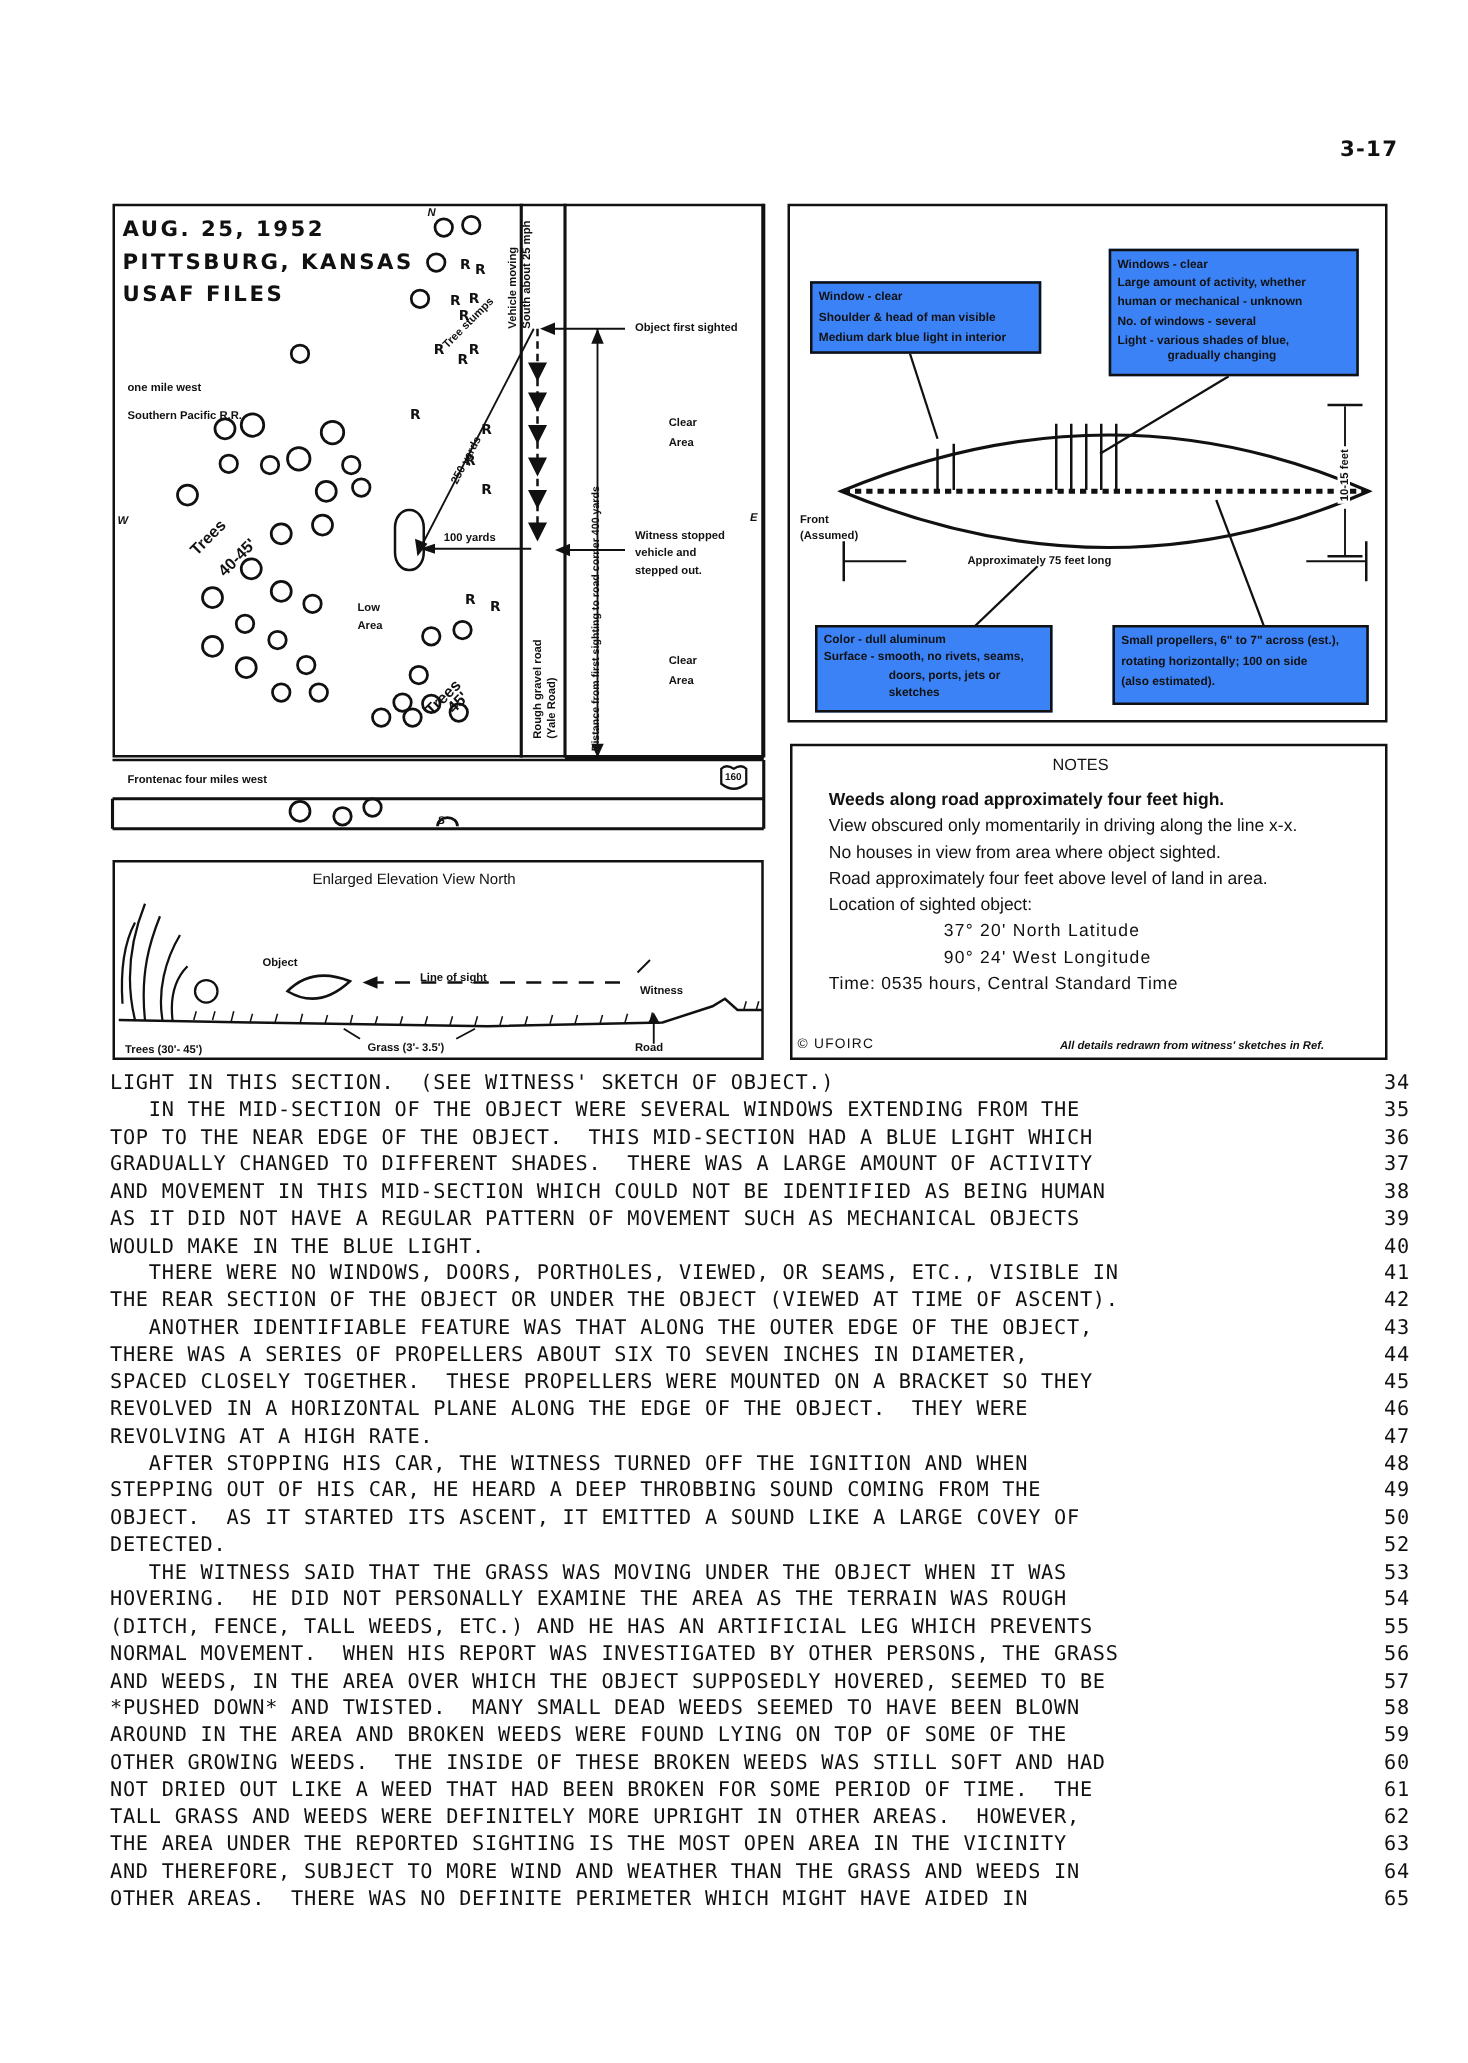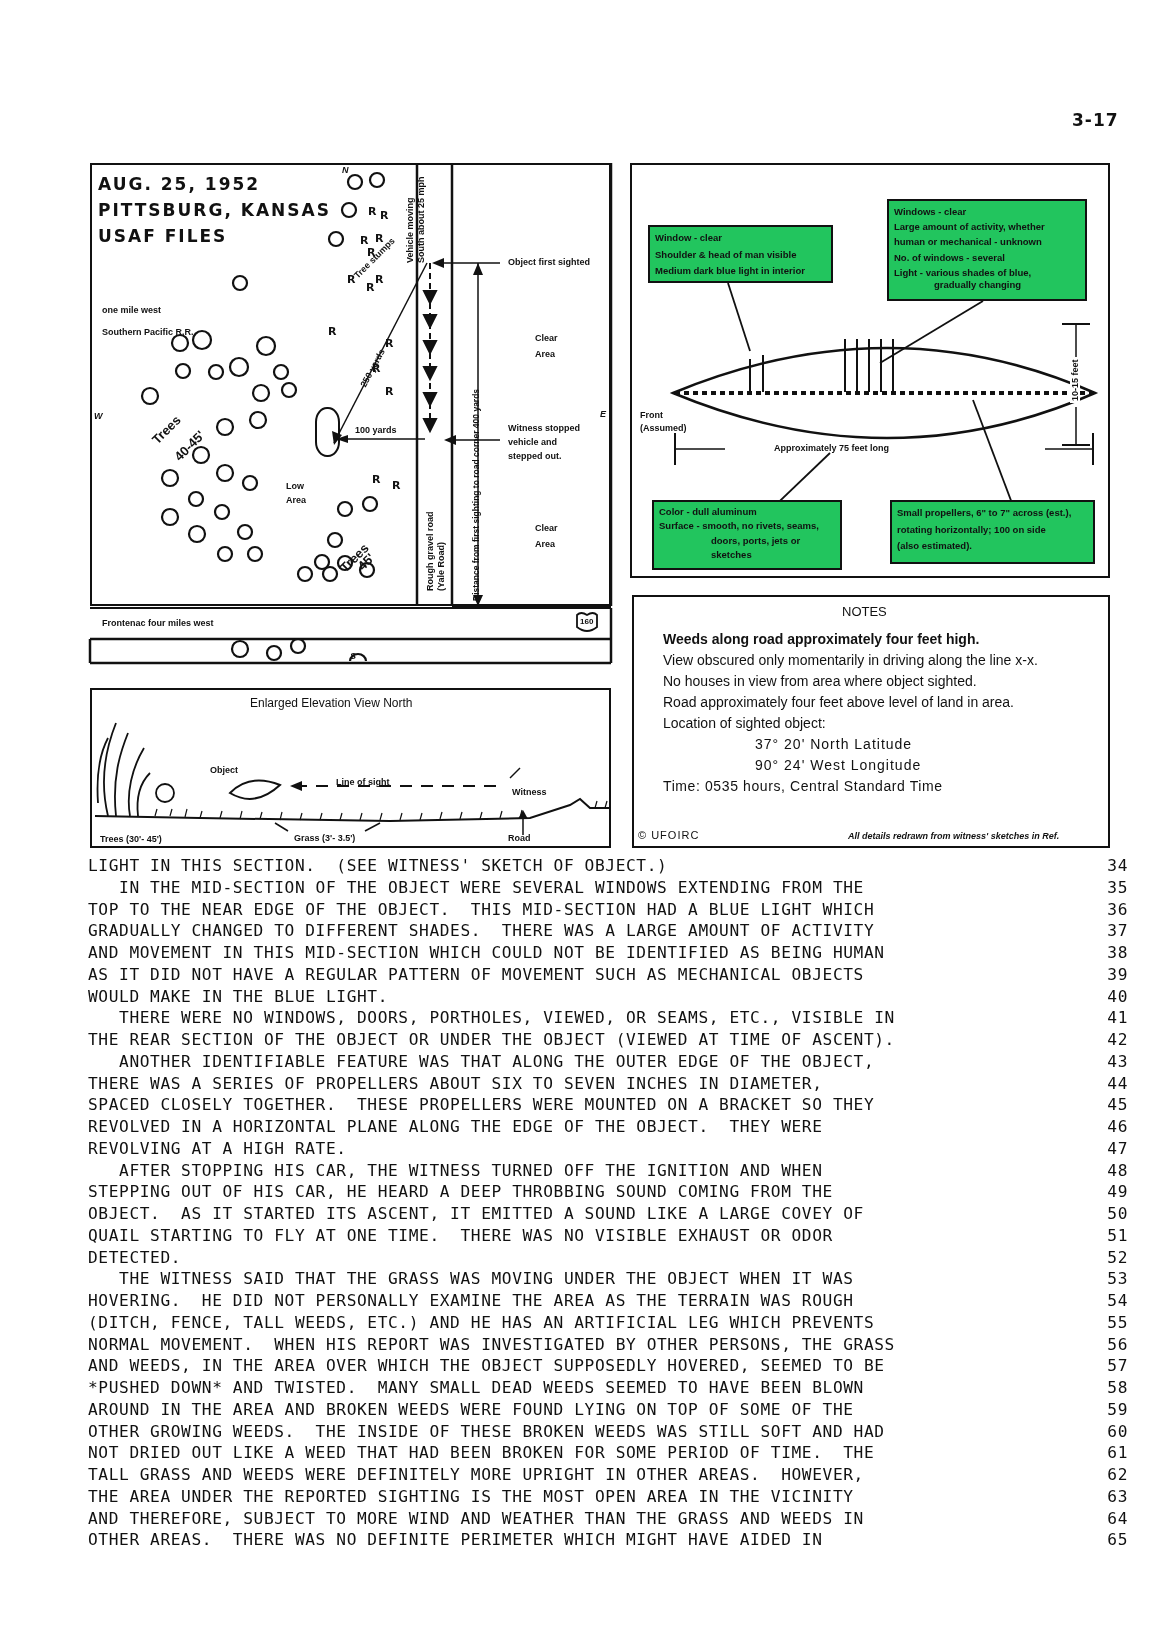--- a/index.html
+++ b/index.html
@@ -5,21 +5,21 @@
   html, body { margin: 0; padding: 0; background: #ffffff; }
   body { width: 1174px; height: 1650px; position: relative; overflow: hidden; font-family: "Liberation Sans", sans-serif; color: #111; }
   .abs { position: absolute; }
   .page-num { left: 1072px; top: 110px; font-family: "DejaVu Sans", sans-serif; font-weight: bold; font-size: 17px; letter-spacing: 1px; }
   .figure { left: 90px; top: 163px; width: 1020px; height: 685px; }
   .box { position: absolute; border: 2.5px solid #111; box-sizing: border-box; background: transparent; }
   .lbl { position: absolute; font-weight: bold; white-space: nowrap; line-height: 1.15; }
   .title-block .lbl { font-family: "DejaVu Sans", sans-serif; font-weight: bold; font-size: 17px; letter-spacing: 2px; }
   .small { font-size: 9px; font-weight: bold; }
   .med { font-size: 11px; font-weight: bold; }
-  .callout { position: absolute; border: 2px solid #111; background: #22c55e; padding: 3px 5px; box-sizing: border-box; font-size: 9.5px; font-weight: bold; line-height: 1.75; }
+  .callout { position: absolute; border: 2px solid #111; background: #3b82f6; padding: 3px 5px; box-sizing: border-box; font-size: 9.5px; font-weight: bold; line-height: 1.75; }
   .callout div { white-space: nowrap; }
   .notes { font-size: 14px; line-height: 21px; }
   .notes .row { white-space: nowrap; }
   .vtext { position: absolute; transform-origin: 0 0; transform: rotate(-90deg); white-space: nowrap; font-weight: bold; }
   .body-text { left: 88px; top: 855px; width: 1040px; font-family: "DejaVu Sans Mono", monospace; font-size: 16.2px; line-height: 21.75px; letter-spacing: 0.6px; }
   .body-text .line { position: relative; white-space: pre; height: 21.75px; }
   .body-text .ln { position: absolute; right: 0; top: 0; }
   svg { position: absolute; left: 0; top: 0; overflow: visible; }
 </style>
 </head>
@@ -325,21 +325,20 @@
   <div class="line"><span>   THERE WERE NO WINDOWS, DOORS, PORTHOLES, VIEWED, OR SEAMS, ETC., VISIBLE IN</span><span class="ln">41</span></div>
   <div class="line"><span>THE REAR SECTION OF THE OBJECT OR UNDER THE OBJECT (VIEWED AT TIME OF ASCENT).</span><span class="ln">42</span></div>
   <div class="line"><span>   ANOTHER IDENTIFIABLE FEATURE WAS THAT ALONG THE OUTER EDGE OF THE OBJECT,</span><span class="ln">43</span></div>
   <div class="line"><span>THERE WAS A SERIES OF PROPELLERS ABOUT SIX TO SEVEN INCHES IN DIAMETER,</span><span class="ln">44</span></div>
   <div class="line"><span>SPACED CLOSELY TOGETHER.  THESE PROPELLERS WERE MOUNTED ON A BRACKET SO THEY</span><span class="ln">45</span></div>
   <div class="line"><span>REVOLVED IN A HORIZONTAL PLANE ALONG THE EDGE OF THE OBJECT.  THEY WERE</span><span class="ln">46</span></div>
   <div class="line"><span>REVOLVING AT A HIGH RATE.</span><span class="ln">47</span></div>
   <div class="line"><span>   AFTER STOPPING HIS CAR, THE WITNESS TURNED OFF THE IGNITION AND WHEN</span><span class="ln">48</span></div>
   <div class="line"><span>STEPPING OUT OF HIS CAR, HE HEARD A DEEP THROBBING SOUND COMING FROM THE</span><span class="ln">49</span></div>
   <div class="line"><span>OBJECT.  AS IT STARTED ITS ASCENT, IT EMITTED A SOUND LIKE A LARGE COVEY OF</span><span class="ln">50</span></div>
-  <div class="line"><span>QUAIL STARTING TO FLY AT ONE TIME.  THERE WAS NO VISIBLE EXHAUST OR ODOR</span><span class="ln">51</span></div>
   <div class="line"><span>DETECTED.</span><span class="ln">52</span></div>
   <div class="line"><span>   THE WITNESS SAID THAT THE GRASS WAS MOVING UNDER THE OBJECT WHEN IT WAS</span><span class="ln">53</span></div>
   <div class="line"><span>HOVERING.  HE DID NOT PERSONALLY EXAMINE THE AREA AS THE TERRAIN WAS ROUGH</span><span class="ln">54</span></div>
   <div class="line"><span>(DITCH, FENCE, TALL WEEDS, ETC.) AND HE HAS AN ARTIFICIAL LEG WHICH PREVENTS</span><span class="ln">55</span></div>
   <div class="line"><span>NORMAL MOVEMENT.  WHEN HIS REPORT WAS INVESTIGATED BY OTHER PERSONS, THE GRASS</span><span class="ln">56</span></div>
   <div class="line"><span>AND WEEDS, IN THE AREA OVER WHICH THE OBJECT SUPPOSEDLY HOVERED, SEEMED TO BE</span><span class="ln">57</span></div>
   <div class="line"><span>*PUSHED DOWN* AND TWISTED.  MANY SMALL DEAD WEEDS SEEMED TO HAVE BEEN BLOWN</span><span class="ln">58</span></div>
   <div class="line"><span>AROUND IN THE AREA AND BROKEN WEEDS WERE FOUND LYING ON TOP OF SOME OF THE</span><span class="ln">59</span></div>
   <div class="line"><span>OTHER GROWING WEEDS.  THE INSIDE OF THESE BROKEN WEEDS WAS STILL SOFT AND HAD</span><span class="ln">60</span></div>
   <div class="line"><span>NOT DRIED OUT LIKE A WEED THAT HAD BEEN BROKEN FOR SOME PERIOD OF TIME.  THE</span><span class="ln">61</span></div>

